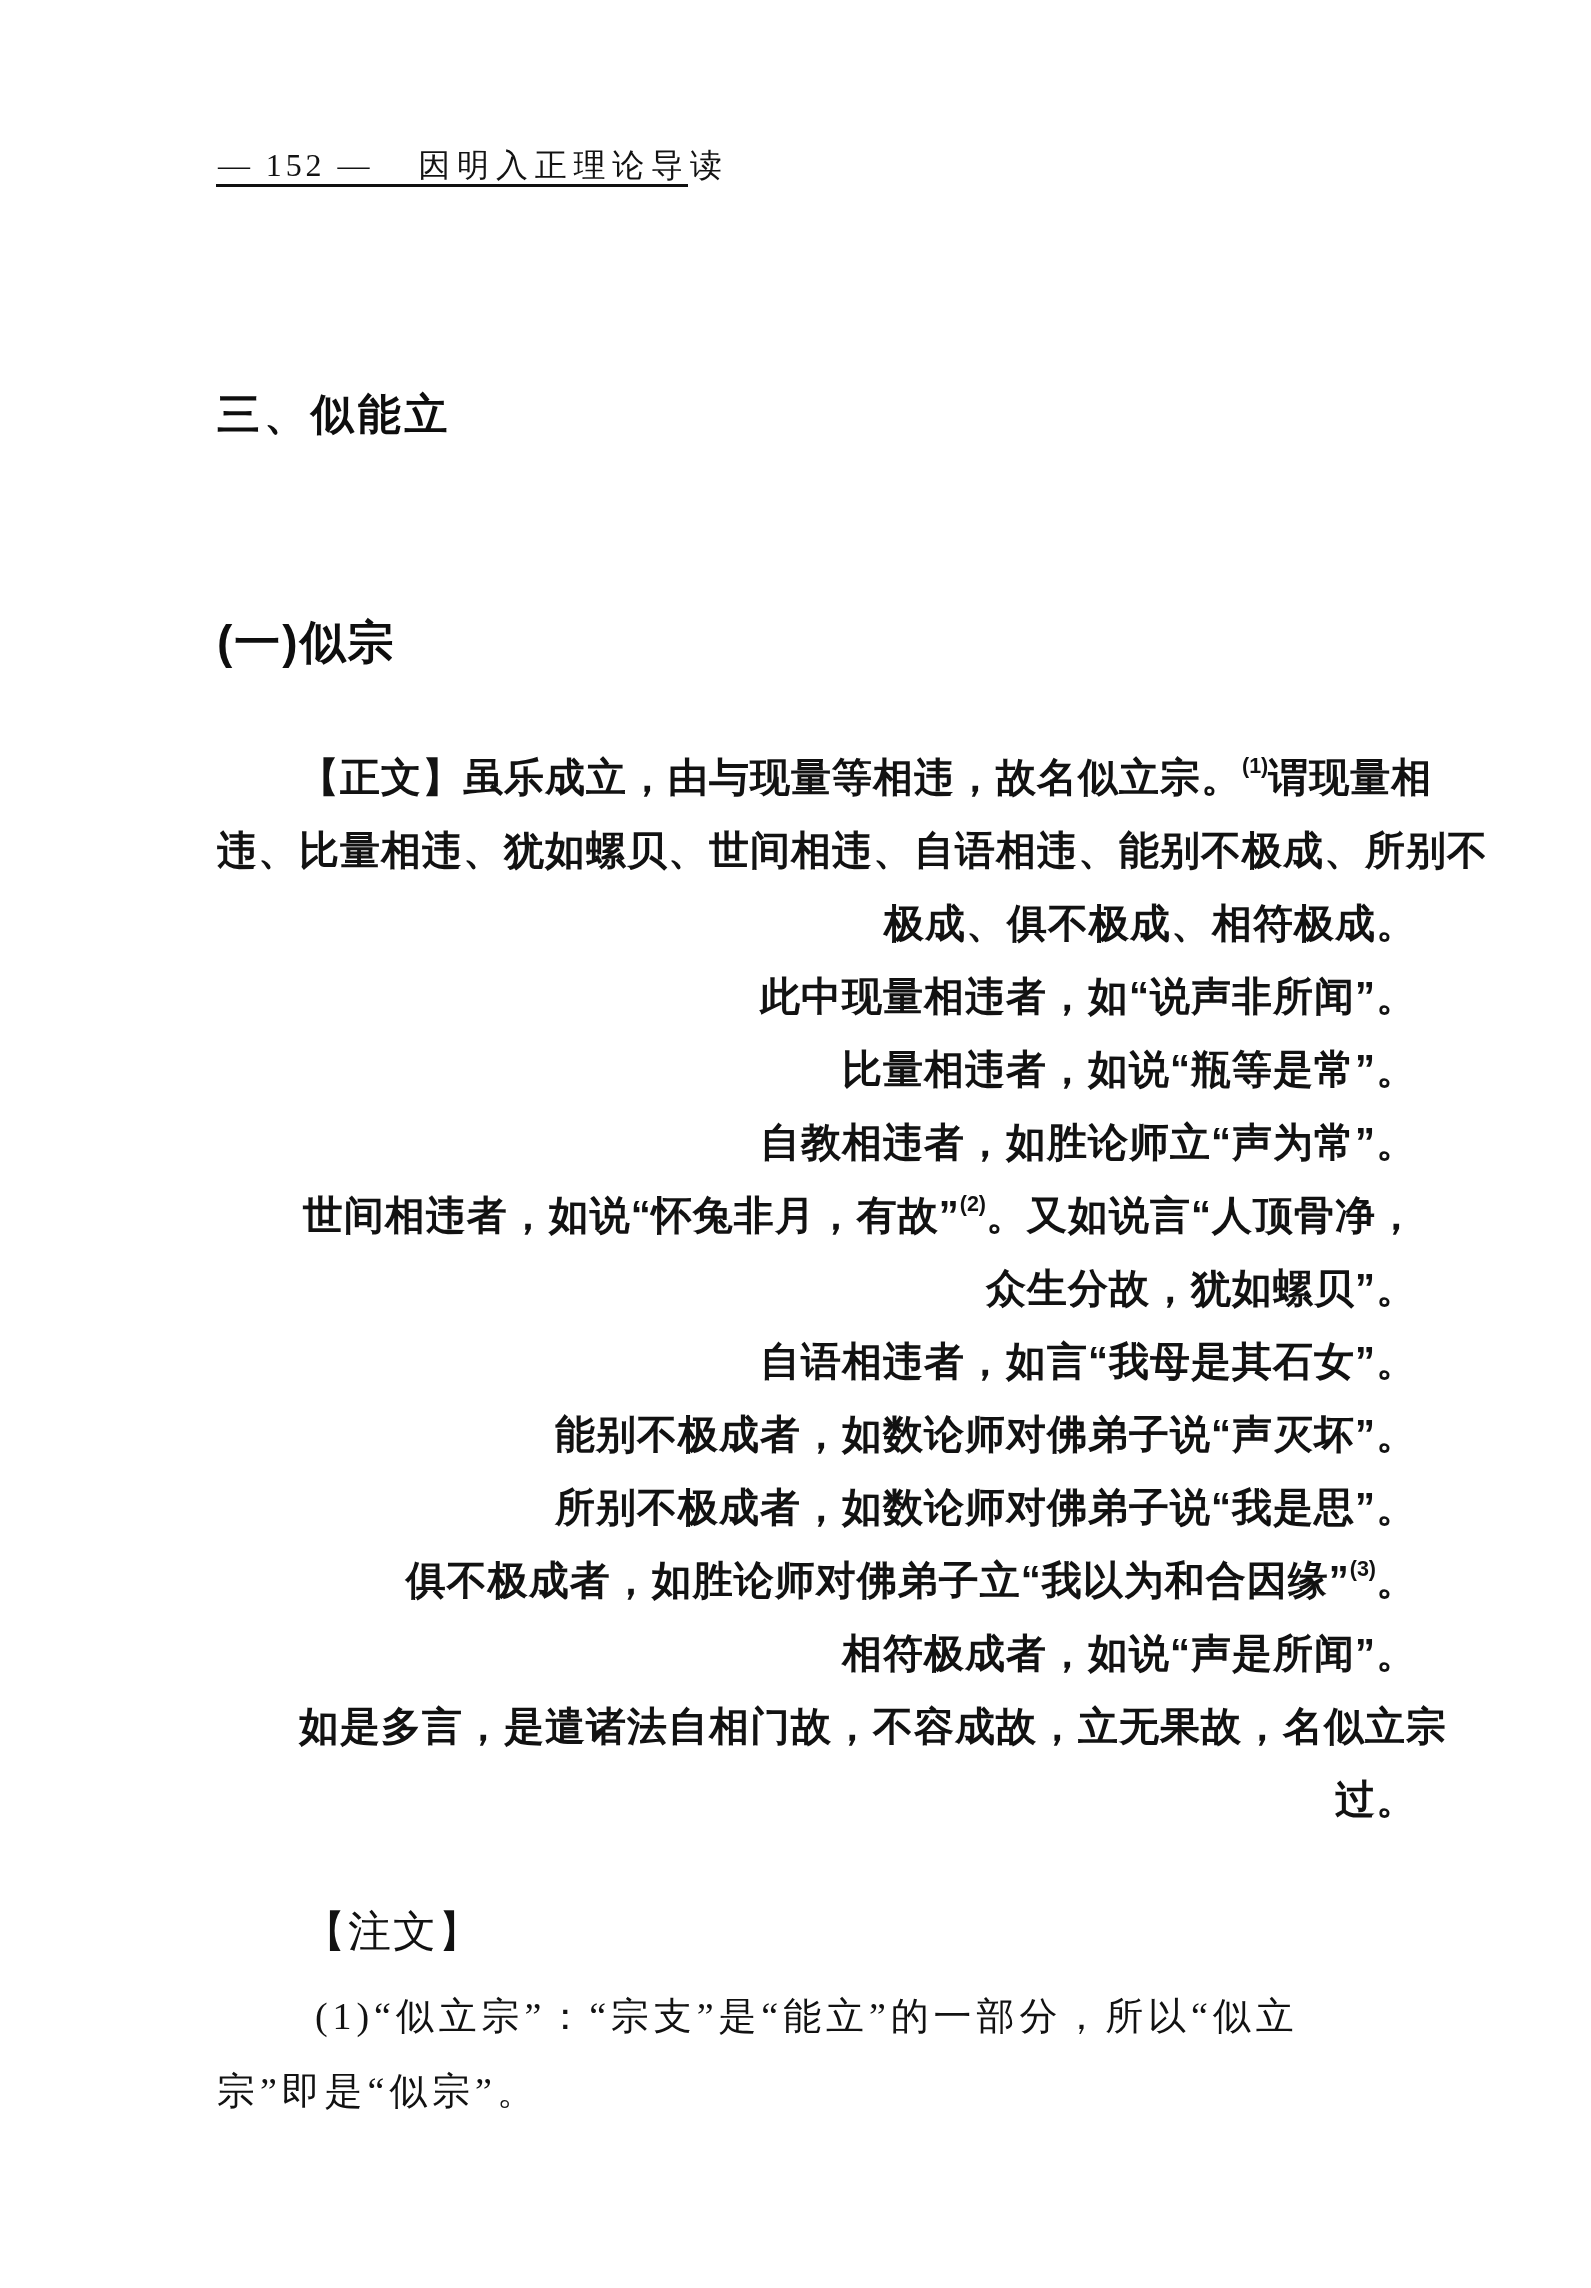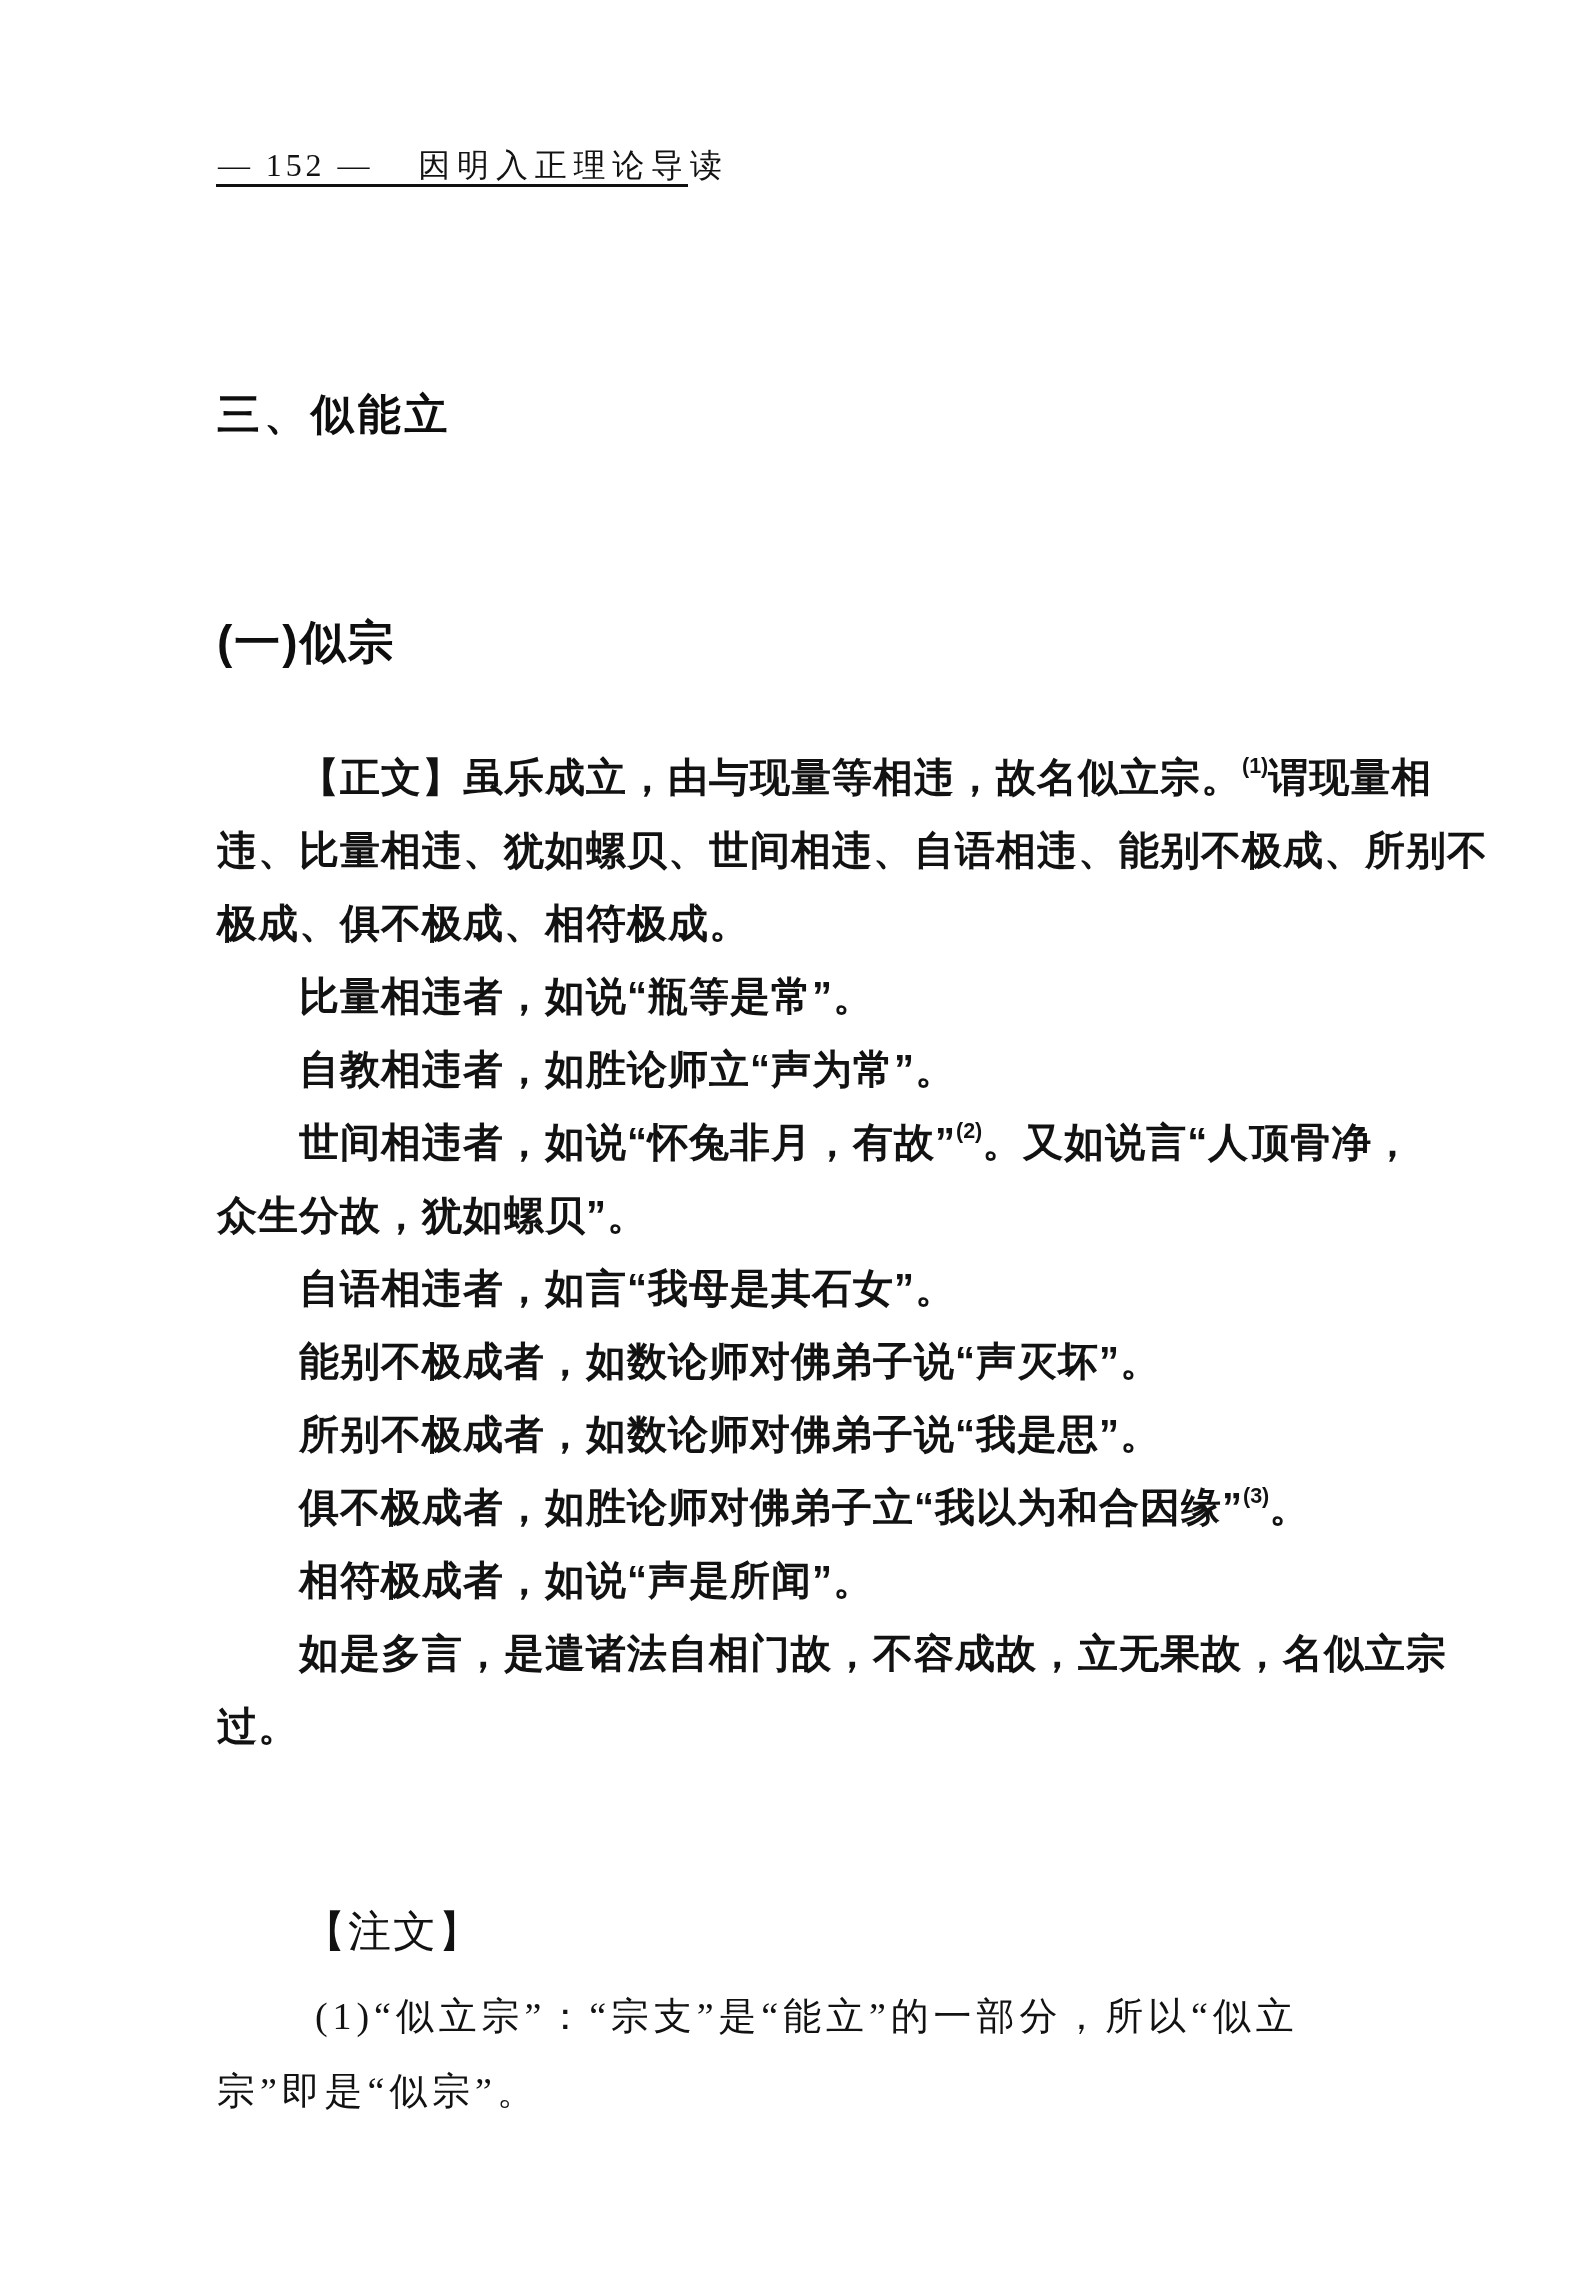--- a/index.html
+++ b/index.html
@@ -67,20 +67,21 @@
     color: #0e0e0e;
     white-space: nowrap;
   }
 
   
   .body-text {
     position: absolute;
     top: 741px;
     left: 217px;
     width: 1200px;
+    text-align: right;
   }
   .text-line {
     font-size: 40px;
     line-height: 73px;
     font-weight: 600;
     letter-spacing: 1px;
     white-space: nowrap;
     color: #121212;
   }
   .text-line.indent {
@@ -133,20 +134,21 @@
   <div class="header-rule"></div>
 
   <h1 class="section-title">三、似能立</h1>
 
   <h2 class="subsection-title">(一)似宗</h2>
 
   <div class="body-text">
       <div class="text-line indent">【正文】虽乐成立，由与现量等相违，故名似立宗。<sup class="note-ref">(1)</sup>谓现量相</div>
       <div class="text-line">违、比量相违、犹如螺贝、世间相违、自语相违、能别不极成、所别不</div>
       <div class="text-line">极成、俱不极成、相符极成。</div>
+      <div class="text-line indent">此中现量相违者，如“说声非所闻”。</div>
       <div class="text-line indent">比量相违者，如说“瓶等是常”。</div>
       <div class="text-line indent">自教相违者，如胜论师立“声为常”。</div>
       <div class="text-line indent">世间相违者，如说“怀兔非月，有故”<sup class="note-ref">(2)</sup>。又如说言“人顶骨净，</div>
       <div class="text-line">众生分故，犹如螺贝”。</div>
       <div class="text-line indent">自语相违者，如言“我母是其石女”。</div>
       <div class="text-line indent">能别不极成者，如数论师对佛弟子说“声灭坏”。</div>
       <div class="text-line indent">所别不极成者，如数论师对佛弟子说“我是思”。</div>
       <div class="text-line indent">俱不极成者，如胜论师对佛弟子立“我以为和合因缘”<sup class="note-ref">(3)</sup>。</div>
       <div class="text-line indent">相符极成者，如说“声是所闻”。</div>
       <div class="text-line indent">如是多言，是遣诸法自相门故，不容成故，立无果故，名似立宗</div>

